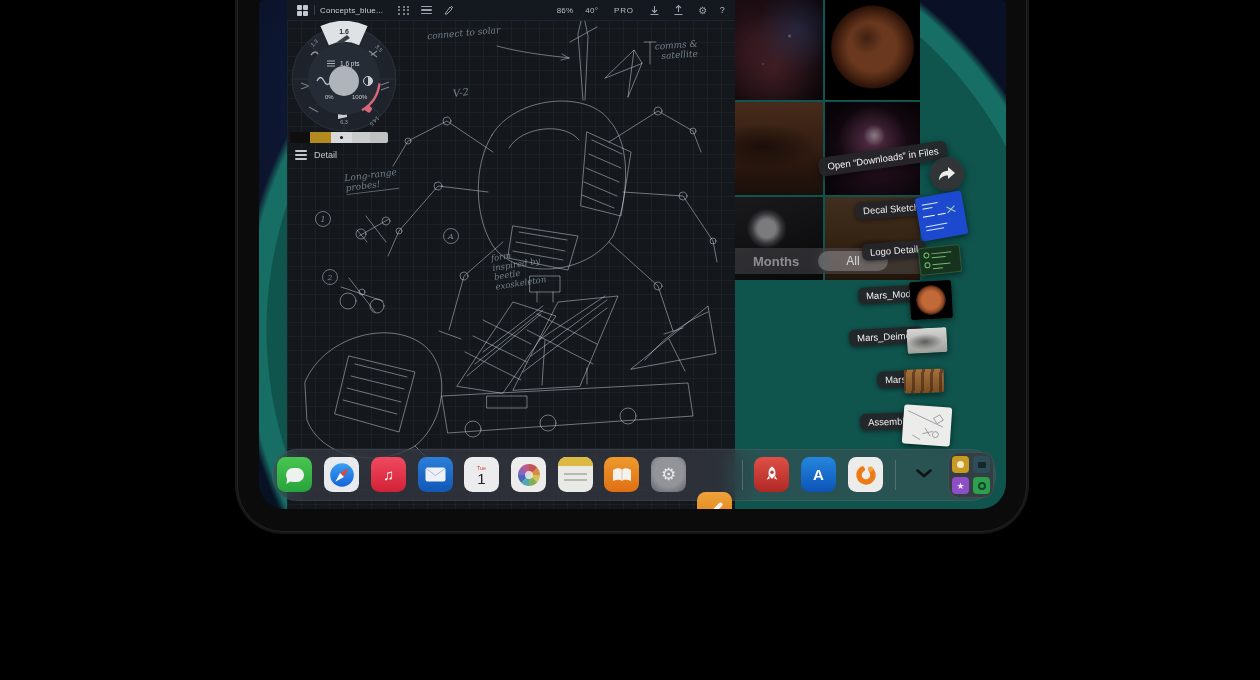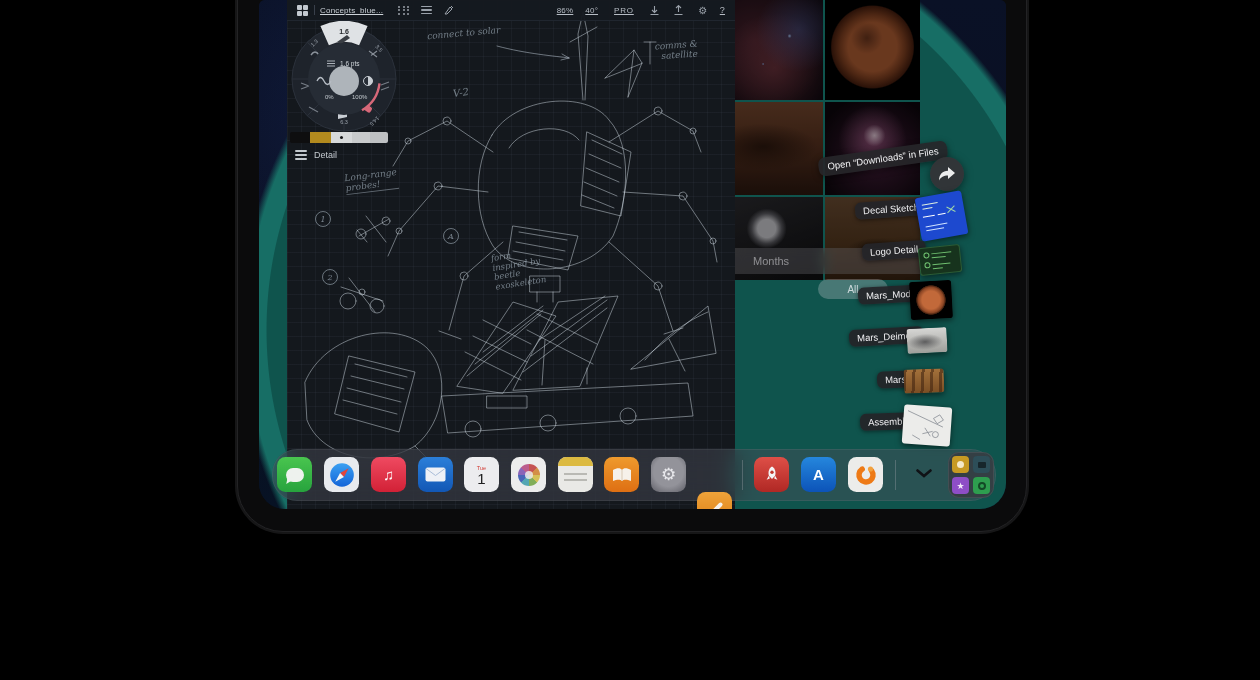--- a/index.html
+++ b/index.html
@@ -18,21 +18,21 @@
        radial-gradient(circle 300px at 120px 120px, rgba(30,50,110,.35), transparent 70%),
        linear-gradient(180deg,#0a1126 0%,#0a0f22 55%,#071224 100%);}
   
   .concepts{position:absolute;left:28px;top:0;width:448px;height:509px;background:#14181d;
      background-image:linear-gradient(rgba(125,145,170,.065) 1px,transparent 1px),
                       linear-gradient(90deg,rgba(125,145,170,.065) 1px,transparent 1px);
      background-size:14px 14px;}
   .cToolbar{position:absolute;left:0;top:0;width:100%;height:20px;background:rgba(21,25,31,.96);
      border-bottom:1px solid #20262f;display:flex;align-items:center;font-size:8px;color:#b6bcc4;}
   .cToolbar .sep{width:1px;height:10px;background:#39404b;margin:0 5px;}
-  .tbtxt{letter-spacing:.2px;text-decoration:underline;}
+  .tbtxt{letter-spacing:.2px;}
   .tIcon{display:inline-flex;align-items:center;justify-content:center;width:14px;height:14px;}
   .grid4{display:grid;grid-template-columns:5px 5px;grid-gap:1px;}
   .grid4 i{width:5px;height:5px;background:#c3c9d0;border-radius:1px;}
   .dots9{display:grid;grid-template-columns:repeat(3,3px);grid-gap:1.5px;}
   .dots9 i{width:2px;height:2px;border-radius:50%;background:#9aa1aa;}
   .hamb{display:flex;flex-direction:column;gap:2px;}
   .hamb i{width:11px;height:1.6px;background:#9aa1aa;border-radius:1px;}
   
   .wheel{position:absolute;left:2px;top:21px;width:110px;height:112px;}
   
@@ -72,24 +72,24 @@
      radial-gradient(circle 34px at 50% 40%,rgba(200,115,165,.6),transparent),
      radial-gradient(circle 62px at 55% 58%,rgba(125,55,105,.5),transparent),#0d060c;}
   .ph-voyager{background:
      radial-gradient(circle 20px at 36% 38%,rgba(215,215,220,.95) 0 45%,rgba(140,140,148,.55) 75%,transparent),
      linear-gradient(160deg,#2c2c30,#0e0e10);}
   .ph-rover{background:
      radial-gradient(ellipse 40px 14px at 55% 62%,rgba(35,22,12,.8),transparent 75%),
      linear-gradient(180deg,#6d4e34 0%,#573a20 55%,#382312 100%);}
   .phBar{position:absolute;left:0;top:248px;width:185px;height:26px;
      background:rgba(105,105,112,.35);backdrop-filter:blur(6px);display:flex;align-items:center;}
-  .phMonths{position:absolute;left:18px;color:rgba(235,235,240,.5);font-size:11px;}
+  .phMonths{position:absolute;left:18px;color:rgba(235,235,240,.5);font-size:13px;font-weight:bold;}
   .phAllPill{position:absolute;left:83px;width:70px;height:20px;top:3px;border-radius:10px;
      background:rgba(205,205,212,.30);display:flex;align-items:center;justify-content:center;
-     color:rgba(250,250,252,.75);font-size:10px;margin-top:28px;}
+     color:rgba(250,250,252,.75);font-size:12px;}
   
   .dragTip{position:absolute;left:559px;top:149px;transform:rotate(-8deg);
      background:rgba(38,38,41,.92);color:#f2f2f4;font-size:9.5px;padding:4px 9px;border-radius:7px;
      box-shadow:0 2px 6px rgba(0,0,0,.5);white-space:nowrap;}
   .shareBtn{position:absolute;left:671px;top:157px;width:34px;height:34px;border-radius:50%;
      background:rgba(52,52,55,.95);display:flex;align-items:center;justify-content:center;
      box-shadow:0 2px 8px rgba(0,0,0,.5);}
   .dragItem{position:absolute;display:flex;align-items:center;}
   .dragPill{background:rgba(36,36,40,.94);color:#f0f0f2;font-size:9.5px;padding:3px 8px;
      border-radius:6px;white-space:nowrap;box-shadow:0 1px 4px rgba(0,0,0,.5);}

